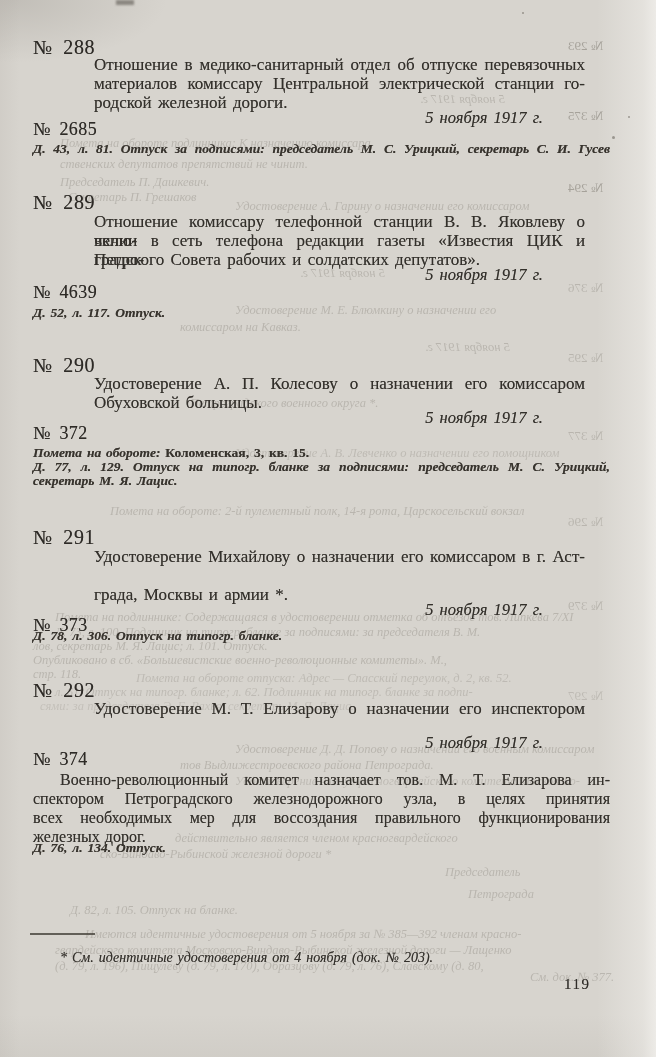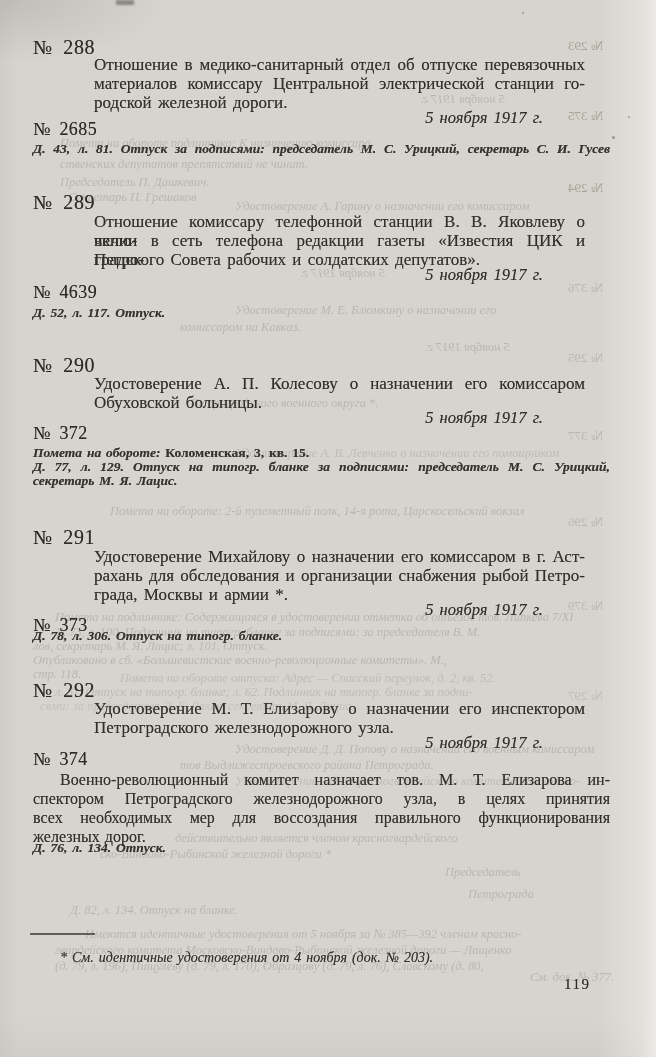--- a/index.html
+++ b/index.html
@@ -59,31 +59,31 @@
   <div class="abs bt" style="left:235px;top:303px;">Удостоверение М. Е. Блюмкину о назначении его</div>
   <div class="abs bt" style="left:180px;top:320px;">комиссаром на Кавказ.</div>
   <div class="abs bt" style="left:190px;top:396px;">Петроградского военного округа *.</div>
   <div class="abs bt" style="left:235px;top:446px;opacity:.25;">Удостоверение А. В. Левченко о назначении его помощником</div>
   <div class="abs bt" style="left:110px;top:504px;">Помета на обороте: 2-й пулеметный полк, 14-я рота, Царскосельский вокзал</div>
   <div class="abs bt" style="left:55px;top:610px;">Помета на подлиннике: Содержащаяся в удостоверении отметка об отъезде тов. Липкева 7/XI</div>
   <div class="abs bt" style="left:55px;top:625px;">Д. 73, л. 100. Подлинник на типогр. бланке за подписями: за председателя В. М.</div>
   <div class="abs bt" style="left:33px;top:639px;">лов, секретарь М. Я. Лацис; л. 101. Отпуск.</div>
   <div class="abs bt" style="left:33px;top:653px;">Опубликовано в сб. «Большевистские военно-революционные комитеты». М.,</div>
   <div class="abs bt" style="left:33px;top:667px;">стр. 118.</div>
-  <div class="abs bt" style="left:120px;top:671px;opacity:.25;">Помета на обороте отпуска: Адрес — Спасский переулок, д. 2, кв. 52.</div>
+  <div class="abs bt" style="left:136px;top:671px;opacity:.25;">Помета на обороте отпуска: Адрес — Спасский переулок, д. 2, кв. 52.</div>
   <div class="abs bt" style="left:55px;top:685px;opacity:.25;">л. 61. Отпуск на типогр. бланке; л. 62. Подлинник на типогр. бланке за подпи-</div>
   <div class="abs bt" style="left:40px;top:699px;opacity:.2;">сями: за председателя Э. Е. Рахья, секретарь М. Я. Лацис.</div>
   <div class="abs bt" style="left:180px;top:758px;">тов Выдлижестроевского района Петрограда.</div>
   <div class="abs bt" style="left:235px;top:742px;">Удостоверение Д. Д. Попову о назначении его военным комиссаром</div>
   <div class="abs bt" style="left:235px;top:774px;opacity:.25;">Удостоверение члену красногвардейского комитета Московско-</div>
   <div class="abs bt" style="left:175px;top:831px;">действительно является членом красногвардейского</div>
   <div class="abs bt" style="left:100px;top:847px;">ско-Виндаво-Рыбинской железной дороги *</div>
   <div class="abs bt" style="left:445px;top:865px;">Председатель</div>
   <div class="abs bt" style="left:468px;top:887px;">Петрограда</div>
-  <div class="abs bt" style="left:70px;top:903px;">Д. 82, л. 134. Отпуск на бланке.</div>
+  <div class="abs bt" style="left:70px;top:903px;">Д. 82, л. 105. Отпуск на бланке.</div>
   <div class="abs bt" style="left:85px;top:927px;">Имеются идентичные удостоверения от 5 ноября за № 385—392 членам красно-</div>
   <div class="abs bt" style="left:55px;top:943px;">гвардейского комитета Московско-Виндаво-Рыбинской железной дороги — Лащенко</div>
   <div class="abs bt" style="left:55px;top:959px;">(д. 79, л. 196), Пищулеву (д. 79, л. 170), Образцову (д. 79, л. 76), Славскому (д. 80,</div>
   <div class="abs bt" style="left:530px;top:970px;">См. док. № 377.</div>
 
   <div class="abs smudge" style="left:116px;top:0;width:18px;height:5px;"></div>
   <div class="abs speck" style="left:612px;top:136px;width:3px;height:3px;"></div>
   <div class="abs speck" style="left:628px;top:116px;width:2px;height:2px;"></div>
   <div class="abs speck" style="left:522px;top:12px;width:2px;height:2px;"></div>
 
@@ -110,29 +110,27 @@
   <div class="abs anum ink" style="top:423px;">№ 372</div>
   <div class="abs note ink" style="top:446px;">
     <span>Помета на обороте: </span>
     <span class="rm">Коломенская, 3, кв. 15.</span>
   </div>
   <div class="abs note jl ink" style="top:460px;">Д. 77, л. 129. Отпуск на типогр. бланке за подписями: председатель М. С. Урицкий,</div>
   <div class="abs note ink" style="top:474px;">секретарь М. Я. Лацис.</div>
 
   <div class="abs num ink" style="top:526px;">№ 291</div>
   <div class="abs tl jl ink" style="top:547px;">Удостоверение Михайлову о назначении его комиссаром в г. Аст-</div>
-  <div class="abs tl jl ink" style="top:566px;">рахань для обследования и организации снабжения рыбой Петро-</div>
   <div class="abs tl ink" style="top:585px;">града, Москвы и армии *.</div>
   <div class="abs date ink" style="top:600px;">5 ноября 1917 г.</div>
   <div class="abs anum ink" style="top:615px;">№ 373</div>
   <div class="abs note ink" style="top:629px;">Д. 78, л. 306. Отпуск на типогр. бланке.</div>
 
   <div class="abs num ink" style="top:679px;">№ 292</div>
   <div class="abs tl jl ink" style="top:699px;">Удостоверение М. Т. Елизарову о назначении его инспектором</div>
-  <div class="abs tl ink" style="top:718px;">Петроградского железнодорожного узла.</div>
   <div class="abs date ink" style="top:733px;">5 ноября 1917 г.</div>
   <div class="abs anum ink" style="top:749px;">№ 374</div>
   <div class="abs body-line jl indent ink" style="top:770px;">Военно-революционный комитет назначает тов. М. Т. Елизарова ин-</div>
   <div class="abs body-line jl ink" style="top:789px;">спектором Петроградского железнодорожного узла, в целях принятия</div>
   <div class="abs body-line jl ink" style="top:808px;">всех необходимых мер для воссоздания правильного функционирования</div>
   <div class="abs body-line ink" style="top:827px;">железных дорог.</div>
   <div class="abs note ink" style="top:841px;">Д. 76, л. 134. Отпуск.</div>
 
   <div class="abs rule" style="left:30px;top:933px;width:65px;"></div>
   <div class="abs footnote ink" style="left:60px;top:950px;width:480px;">* См. идентичные удостоверения от 4 ноября (док. № 203).</div>

